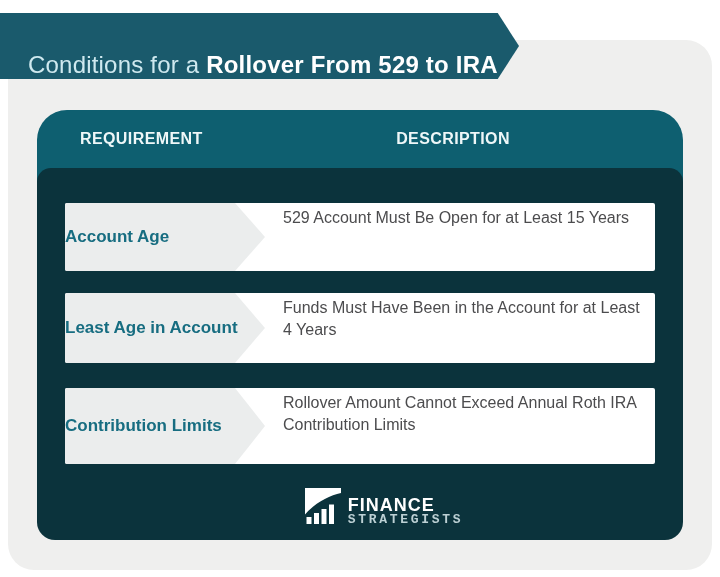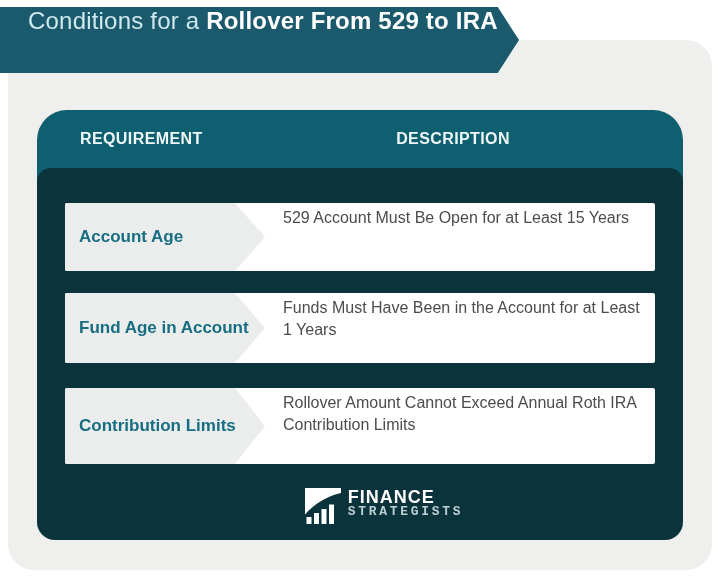--- a/index.html
+++ b/index.html
@@ -16,26 +16,26 @@
     position: absolute;
     left: 8px; top: 40px;
     width: 704px; height: 530px;
     background: #efefee;
     border-radius: 26px;
   }
 
   
   .banner {
     position: absolute;
-    left: 0; top: 7px;
+    left: 0; top: 13px;
     width: 519px; height: 66px;
     background: #1a5a6c;
     clip-path: polygon(0 0, 95.9% 0, 100% 50%, 95.9% 100%, 0 100%);
     display: flex;
-    align-items: flex-start;
+    align-items: flex-end;
     padding-left: 28px;
   }
   .banner-title {
     font-size: 24px;
     color: #cfe9ef;
     letter-spacing: 0.2px;
     white-space: nowrap;
   }
   .banner-title .bold { font-weight: bold; color: #ffffff; }
 
@@ -89,21 +89,20 @@
   }
   .row-1 { height: 68px; margin-bottom: 22px; }
   .row-2 { height: 70px; margin-bottom: 25px; }
   .row-3 { height: 76px; }
   .req-cell {
     flex: 0 0 200px;
     background: #ebeded;
     clip-path: polygon(0 0, 85% 0, 100% 50%, 85% 100%, 0 100%);
     display: flex;
     align-items: center;
-    padding-left: 14px;
   }
   .req-label {
     font-size: 17px;
     font-weight: bold;
     color: #176d81;
     white-space: nowrap;
   }
   .desc-cell {
     flex: 1;
     display: flex;
@@ -115,21 +114,21 @@
     line-height: 22px;
     color: #4c4c4e;
   }
 
   
   .logo {
     position: absolute;
     left: 0; right: 0; bottom: 16px;
     display: flex;
     justify-content: center;
-    align-items: flex-start;
+    align-items: flex-end;
     gap: 7px;
     margin-left: 48px;
   }
   .logo-icon { width: 36px; height: 36px; display: block; }
   .brand-text { display: flex; flex-direction: column; justify-content: center; }
   .brand-name {
     font-size: 18px;
     font-weight: bold;
     color: #ffffff;
     letter-spacing: 1px;
@@ -168,24 +167,24 @@
         <div class="req-cell">
           <span class="req-label">Account Age</span>
         </div>
         <div class="desc-cell">
           <span class="desc-text">529 Account Must Be Open for at Least 15 Years</span>
         </div>
       </div>
 
       <div class="table-row row-2">
         <div class="req-cell">
-          <span class="req-label">Fund Age in Account</span>
+          <span class="req-label">Least Age in Account</span>
         </div>
         <div class="desc-cell">
-          <span class="desc-text">Funds Must Have Been in the Account for at Least 1 Years</span>
+          <span class="desc-text">Funds Must Have Been in the Account for at Least 4 Years</span>
         </div>
       </div>
 
       <div class="table-row row-3">
         <div class="req-cell">
           <span class="req-label">Contribution Limits</span>
         </div>
         <div class="desc-cell">
           <span class="desc-text">Rollover Amount Cannot Exceed Annual Roth IRA Contribution Limits</span>
         </div>

